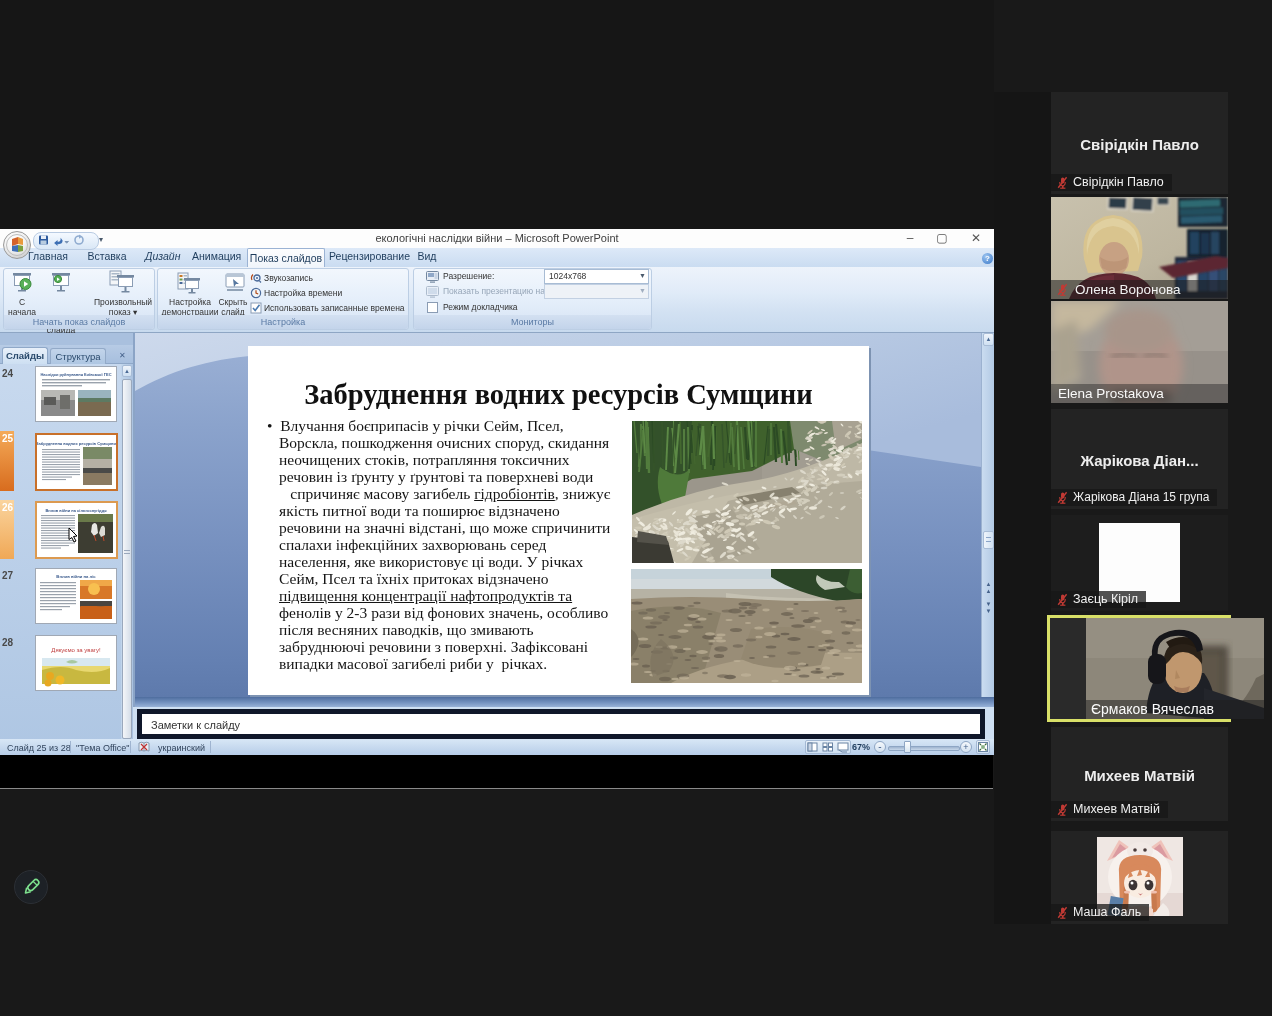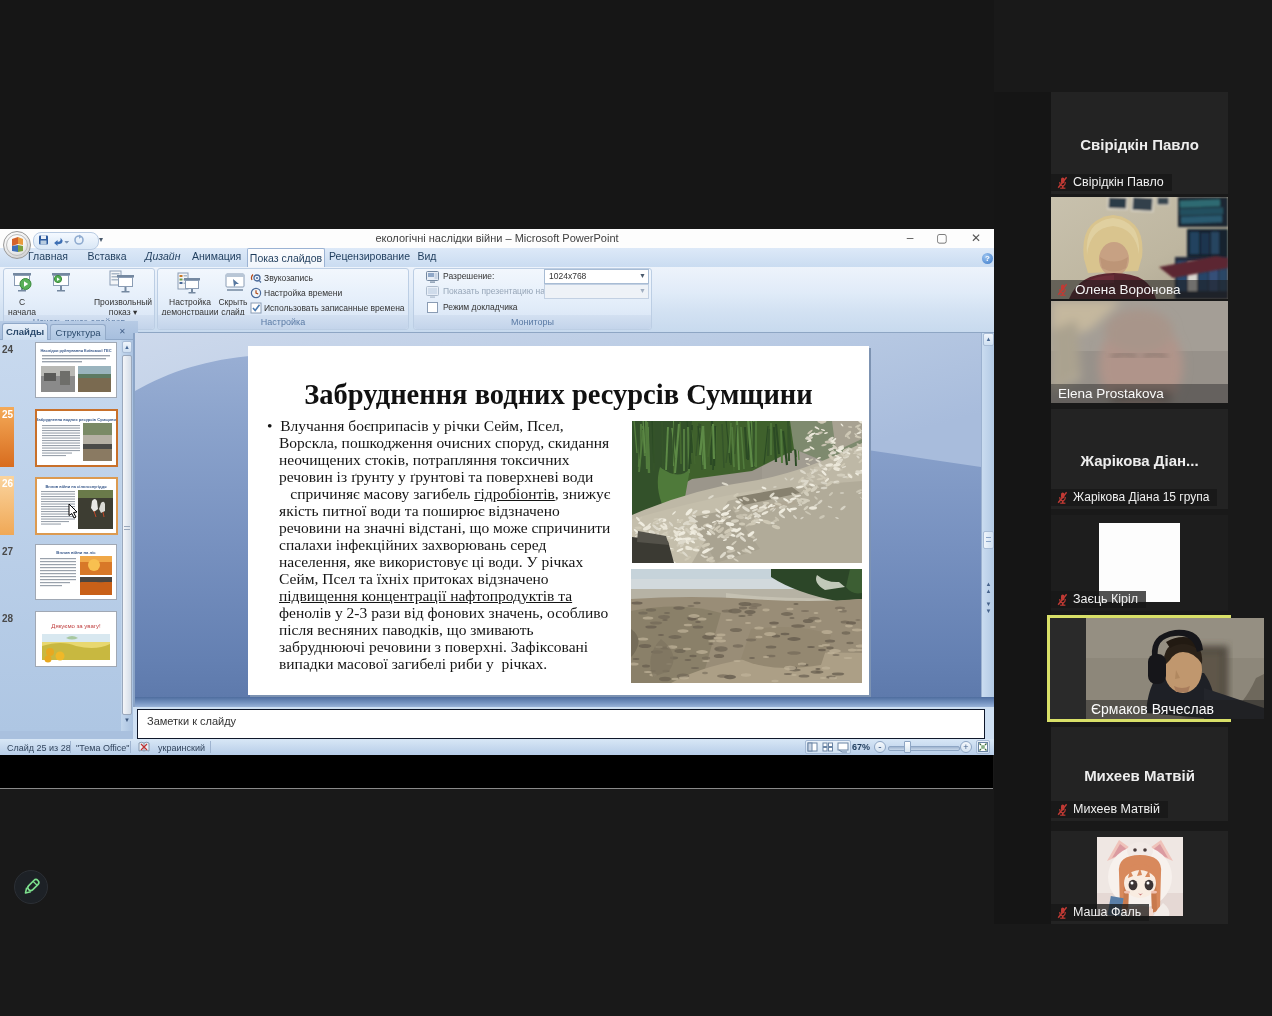--- a/index.html
+++ b/index.html
@@ -17,28 +17,28 @@
 #activetab{left:247px;top:19px;width:78px;height:19px;background:linear-gradient(#fdfdfe,#f0f5fb);border:1px solid #9bb3d4;border-bottom:none;border-radius:2px 2px 0 0;box-sizing:border-box;text-align:center;line-height:18px;color:#1e3c5c;font-size:10.5px;}
 #ribbon{left:0;top:38px;width:994px;height:66px;background:linear-gradient(#edf3fb 0%,#e0ebf8 40%,#d2e1f2 70%,#c8daee 100%);border-bottom:1px solid #8ea6c4;box-sizing:border-box;}
 .group{position:absolute;top:39px;height:62px;border:1px solid #bccee4;border-radius:3px;background:linear-gradient(#f2f7fd 0%,#e4eefa 55%,#d5e3f4 100%);box-sizing:border-box;}
 .gstrip{position:absolute;bottom:0;left:0;right:0;height:14px;background:linear-gradient(#d3e0f1,#c3d4ea);border-radius:0 0 3px 3px;text-align:center;font-size:9px;color:#5a7aa4;line-height:14px;}
 .btxt{font-size:8.5px;color:#333;text-align:center;line-height:10px;}
 .small{font-size:8.5px;color:#333;}
 .gray{color:#97a6b8;}
 
 #editor{left:0;top:104px;width:994px;height:422px;background:#a9c0de;}
 
-#lpanel{left:0;top:92px;width:133px;height:410px;background:linear-gradient(#c9daef,#aec6e3);}
+#lpanel{left:0;top:116px;width:133px;height:410px;background:linear-gradient(#c9daef,#aec6e3);}
 #mainarea{left:135px;top:104px;width:846px;height:364px;background:linear-gradient(#9db2d6 0%,#8ba3cc 25%,#7690bf 60%,#6480b2 90%,#5e7aac 100%);}
 
 #slide{left:248px;top:117px;width:621px;height:349px;background:#fff;box-shadow:2px 2px 0 #7d93b2;}
 
 #splitter{left:135px;top:468px;width:859px;height:10px;background:linear-gradient(#4e6d9e,#7492c0 55%,#98b2d8);}
 #notesbg{left:133px;top:478px;width:861px;height:32px;background:#cfe0f3;}
-#notesbox{left:137px;top:480px;width:848px;height:30px;background:#fff;border:1px solid #0f172a;box-sizing:border-box;font-size:11px;color:#333;padding:5px 0 0 9px;}
+#notesbox{left:137px;top:480px;width:848px;height:30px;background:#fff;border:5px solid #0f172a;box-sizing:border-box;font-size:11px;color:#333;padding:5px 0 0 9px;}
 #statusbar{left:0;top:510px;width:994px;height:16px;background:linear-gradient(#d8e7f6,#b7cde8);font-size:9px;color:#31445c;}
 
 .tile{left:1051px;width:177px;background:#232323;overflow:hidden;}
 .bigname{width:100%;text-align:center;color:#ededed;font-weight:bold;font-size:15px;}
 .nlabel{left:0;bottom:3px;height:17px;background:rgba(23,23,23,0.75);color:#f0f0f0;font-size:12.5px;line-height:17px;padding:0 8px 0 22px;white-space:nowrap;}
 .miclbl{left:5px;top:2px;width:13px;height:13px;}
 </style></head>
 <body>
 <div id="topband" class="abs"></div>
 <div class="abs" style="left:994px;top:92px;width:57px;height:832px;background:#151515;"></div>

